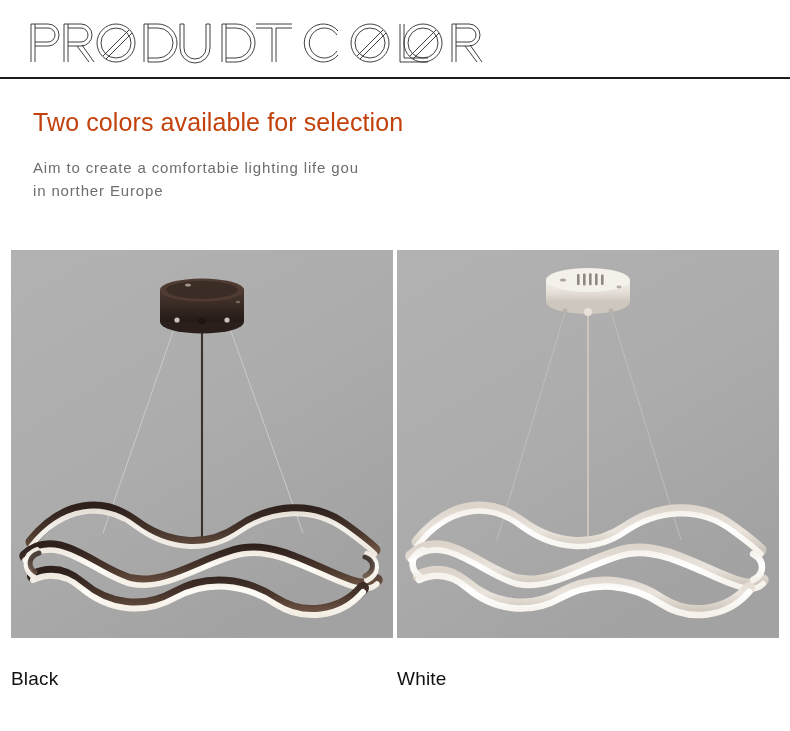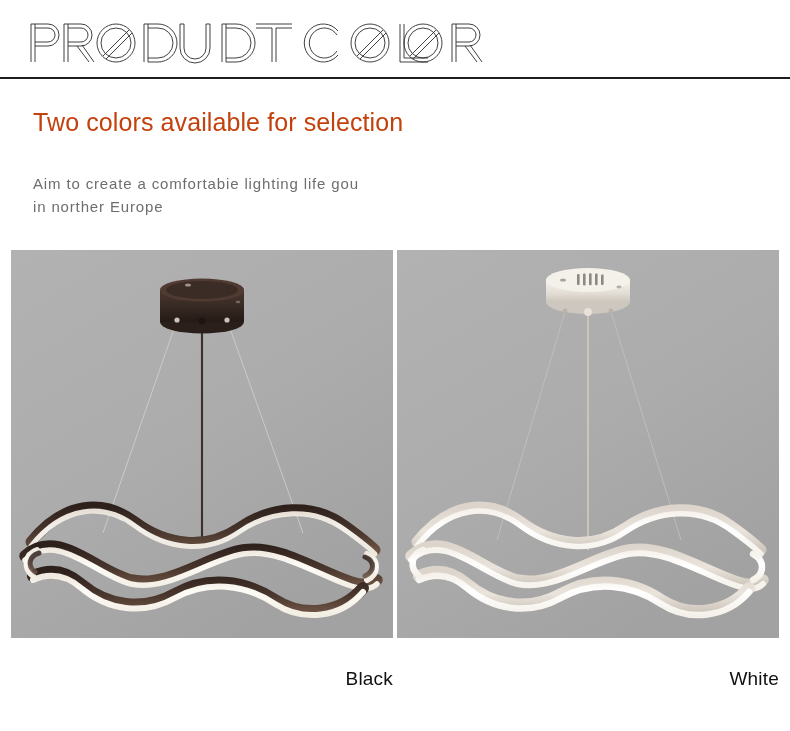--- a/index.html
+++ b/index.html
@@ -46,21 +46,21 @@
     font-size: 25px;
     line-height: 30px;
     color: #c2410c;
     font-weight: 400;
     letter-spacing: 0.1px;
     white-space: nowrap;
   }
   .subcopy {
     position: absolute;
     left: 33px;
-    top: 172px;
+    top: 156px;
     font-size: 15px;
     line-height: 23px;
     color: #6e6e6e;
     letter-spacing: 0.85px;
     font-weight: 400;
     white-space: pre-line;
   }
 
   
   .gallery {
@@ -91,21 +91,21 @@
     position: absolute;
     left: 11px;
     top: 666px;
     width: 768px;
     height: 30px;
     display: flex;
     gap: 4px;
   }
   .caption {
     width: 382px;
-    text-align: right;
+    text-align: left;
     font-size: 19px;
     line-height: 26px;
     color: #111111;
     letter-spacing: 0.2px;
   }
 </style>
 </head>
 <body>
 
 <div class="title-wrap">

